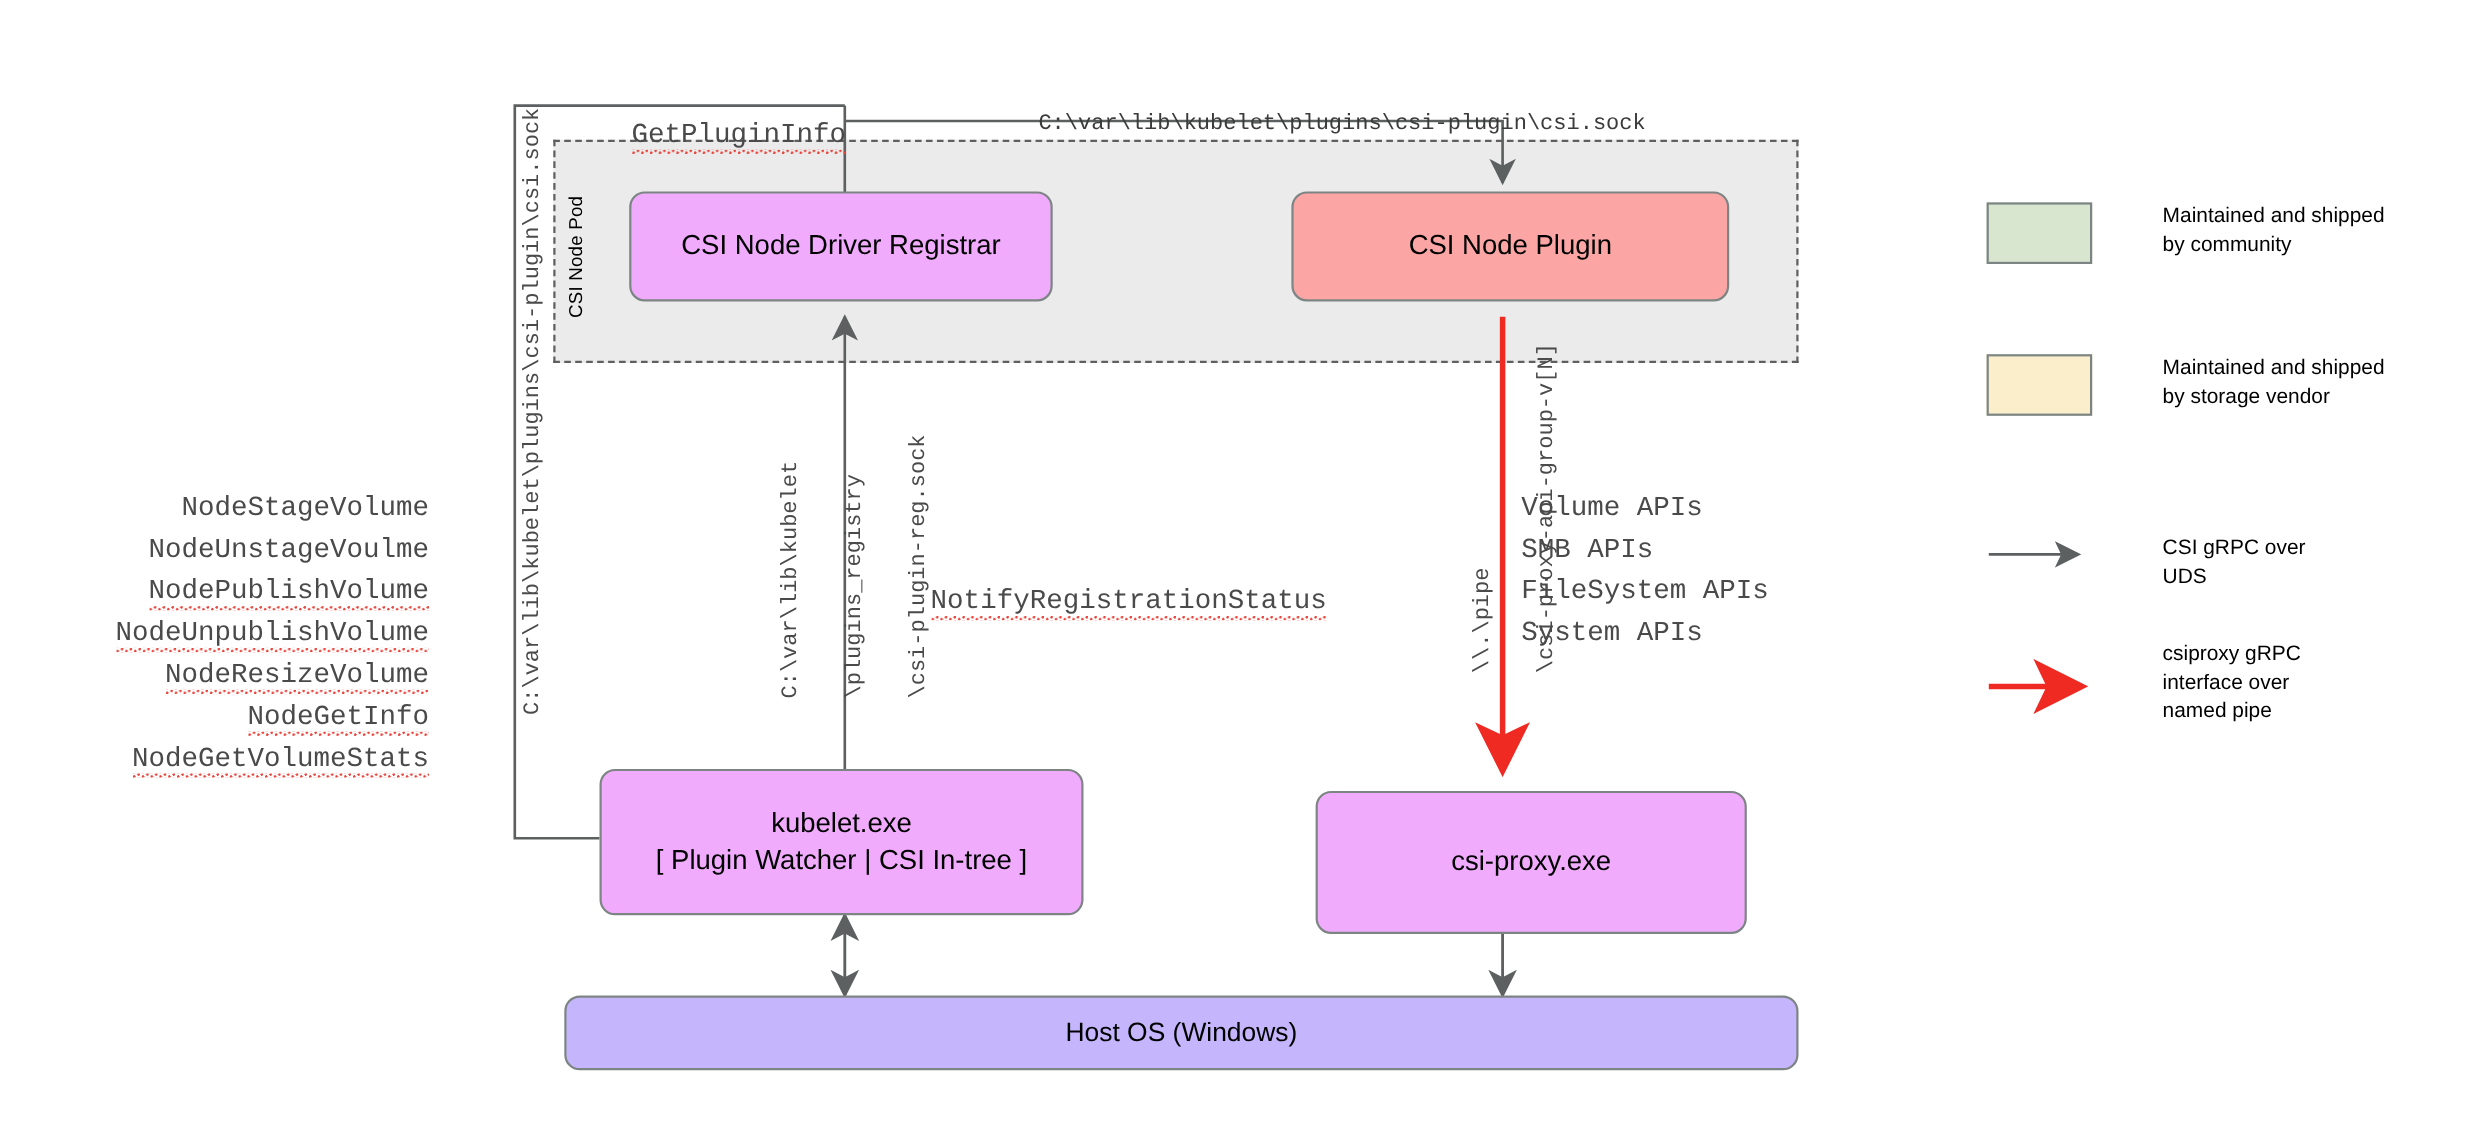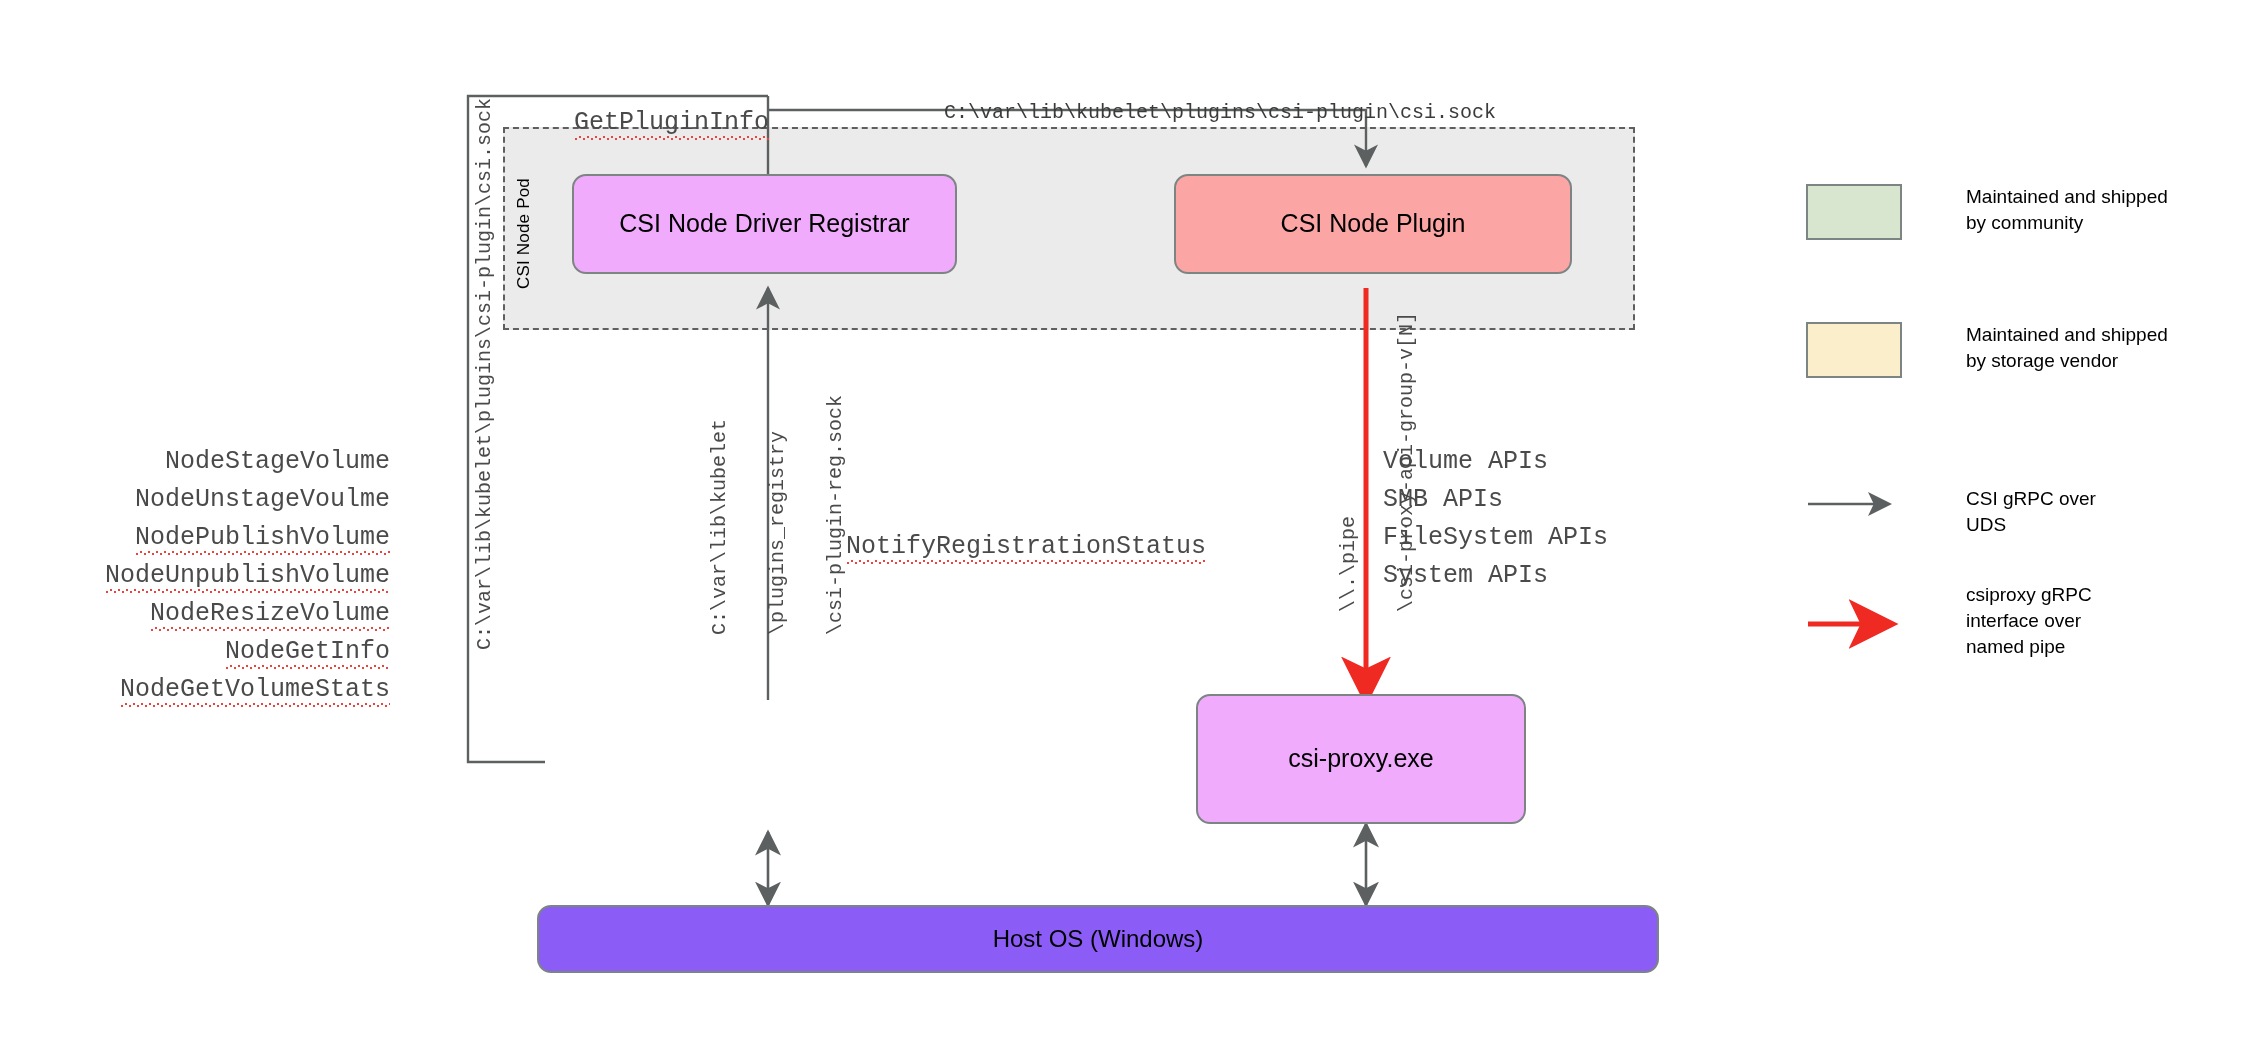--- a/index.html
+++ b/index.html
@@ -19,21 +19,21 @@
     border:2px solid #7d8584;
     border-radius:14px;
     display:flex; align-items:center; justify-content:center;
     text-align:center;
     line-height:1.35;
     color:#000;
     font-size:25px;
   }
   .node.green { background:#f0abfc; }
   .node.yellow { background:#fca5a5;align-items:center; }
-  .node.blue { background:#8b5cf6;margin-left:24px; }
+  .node.blue { background:#c4b5fd; }
 
   .pod-box {
     position:absolute;
     background:#ebebeb;
     border:2px dashed #5f5f5f;
   }
   .pod-label {
     position:absolute;
     font-size:17px;
     color:#000;
@@ -133,22 +133,26 @@
   </svg>
 
   <div class="node green" style="left:572px; top:174px; width:385px; height:100px;">
     <span>CSI Node Driver Registrar</span>
   </div>
 
   <div class="node yellow" style="left:1174px; top:174px; width:398px; height:100px;">
     <span>CSI Node Plugin</span>
   </div>
 
-
-  <div class="node green" style="left:1196px; top:694px; width:330px; height:130px;justify-content:center;">
+  <div class="node green" style="left:545px; top:699px; width:440px; height:133px; flex-direction:column;">
+    <span>kubelet.exe</span>
+    <span>[ Plugin Watcher | CSI In-tree ]</span>
+  </div>
+
+  <div class="node green" style="left:1196px; top:719px; width:392px; height:130px;justify-content:center;">
     <span>csi-proxy.exe</span>
   </div>
 
   <div class="node blue" style="left:513px; top:905px; width:1122px; height:68px; font-size:24px;">
     <span>Host OS (Windows)</span>
   </div>
 
   <div class="lbl mono mono-lg" style="left:514px; top:66px;font-family:Liberation Mono, monospace;">
     <span class="squig">GetPluginInfo</span>
   </div>

